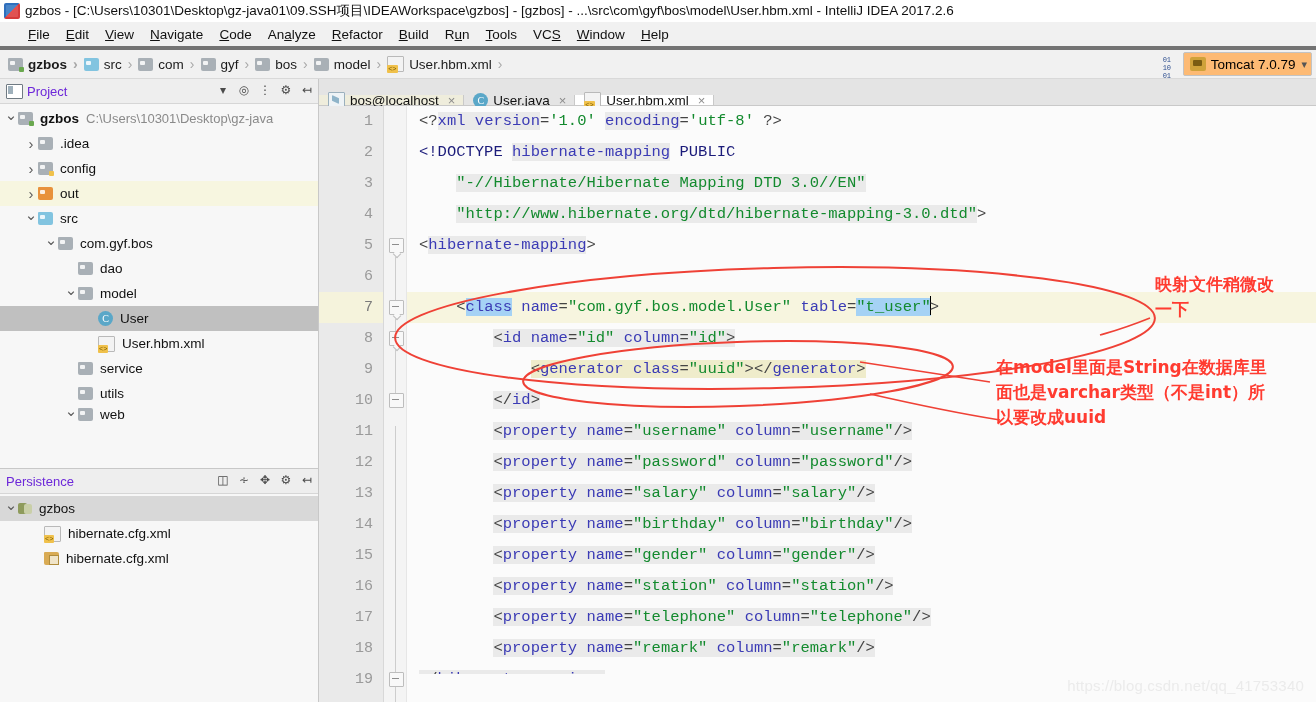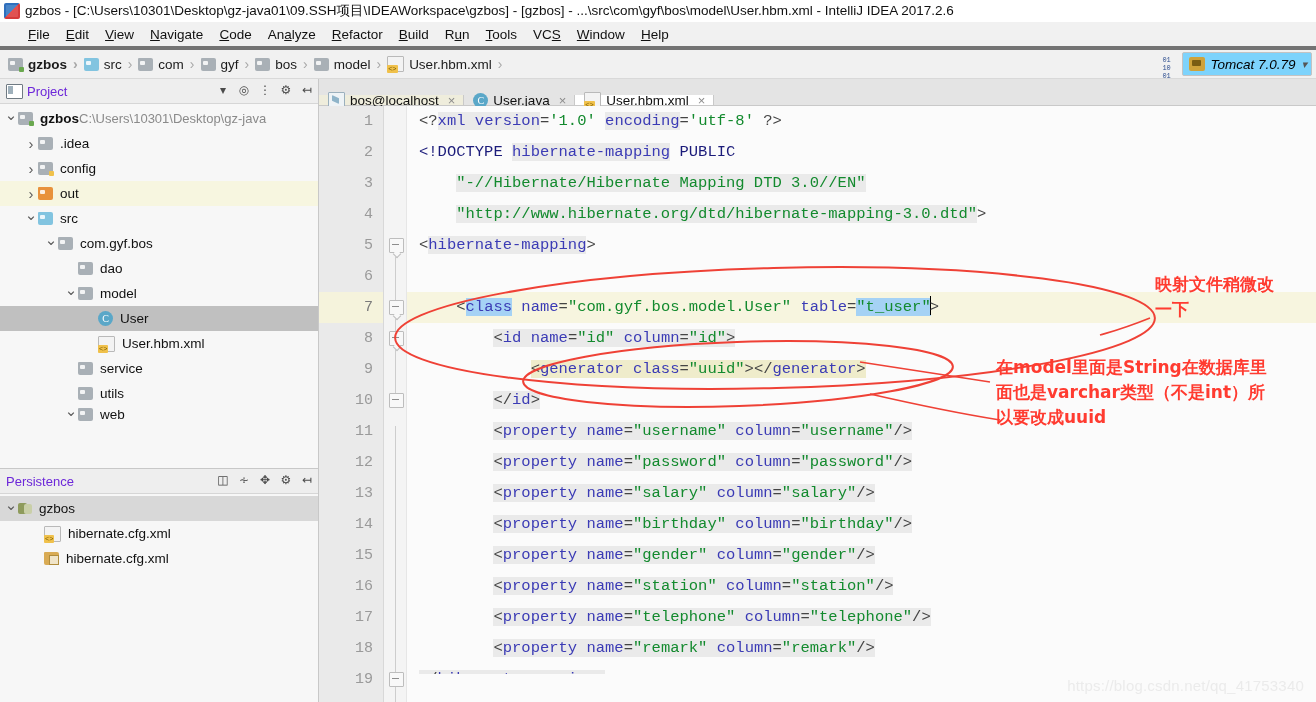--- a/index.html
+++ b/index.html
@@ -118,21 +118,21 @@
   }
   .updown-icon {
     width: 14px; height: 16px; position: relative;
     font-size: 7px; color:#2f4f8f; line-height:8px;
     font-family: "Liberation Mono", monospace;
   }
   .run-config {
     display:flex; align-items:center;
     height: 22px; padding: 0 4px 0 6px;
     border:1px solid #c3c3c3; border-radius:2px;
-    background:#7dd3fc; font-size:13.5px;font-style:italic;
+    background:#fdba74; font-size:13.5px;
   }
   .tomcat-icon {
     width:16px; height:14px; margin-right:5px; flex:none;
     background:#cfa23a; border-radius:2px; position:relative;
   }
   .tomcat-icon::after{
     content:""; position:absolute; left:3px; top:3px; width:9px;height:6px;
     background:#7a5c12; border-radius:1px;
   }
   .chev { margin-left:6px; color:#555; font-size:11px; }
@@ -197,21 +197,21 @@
   .tree-row.sel-grey { background: #c0c0c0; }
   .tree-row.sel-yellow { background: #f7f6e0; }
   .tw {
     width: 14px; flex:none; text-align:center;
     color:#5a5a5a; font-size:11px; line-height:1;
   }
   .tw.down::before { content:"\2304"; font-size:15px; position:relative; top:-4px;}
   .tw.right::before { content:"\203A"; font-size:15px; }
   .tree-label { margin-left: 2px; }
   .tree-label.bold { font-weight: bold; }
-  .tree-path { color:#8a8a8a; font-size:13px; }
+  .tree-path { color:#8a8a8a; margin-left:7px; font-size:13px; }
   .cicon {
     width:15px;height:15px;border-radius:50%;background:#5aa7c8;
     color:#fff;font-size:10px;display:flex;align-items:center;
     justify-content:center;margin-right:5px;flex:none;
     font-family:"Liberation Serif",serif;
   }
 
   #persistence-panel {
     flex: none;
     height: 238px;

